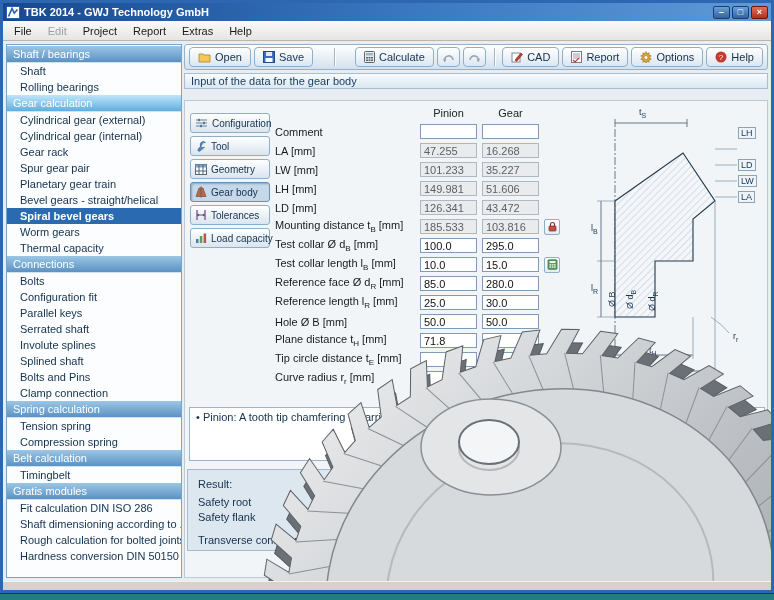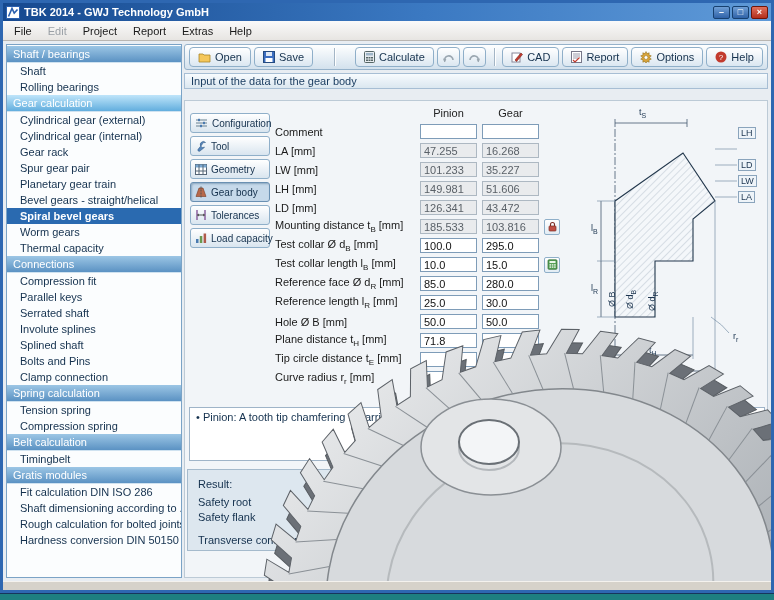--- a/index.html
+++ b/index.html
@@ -118,21 +118,22 @@
         <div class="tree-item">Cylindrical gear (external)</div>
         <div class="tree-item">Cylindrical gear (internal)</div>
         <div class="tree-item">Gear rack</div>
         <div class="tree-item">Spur gear pair</div>
         <div class="tree-item">Planetary gear train</div>
         <div class="tree-item">Bevel gears - straight/helical</div>
         <div class="tree-item selected">Spiral bevel gears</div>
         <div class="tree-item">Worm gears</div>
         <div class="tree-item">Thermal capacity</div>
         <div class="tree-header">Connections</div>
-        <div class="tree-item">Compression fit</div>
+        <div class="tree-item">Bolts</div>
+        <div class="tree-item">Configuration fit</div>
         <div class="tree-item">Parallel keys</div>
         <div class="tree-item">Serrated shaft</div>
         <div class="tree-item">Involute splines</div>
         <div class="tree-item">Splined shaft</div>
         <div class="tree-item">Bolts and Pins</div>
         <div class="tree-item">Clamp connection</div>
         <div class="tree-header">Spring calculation</div>
         <div class="tree-item">Tension spring</div>
         <div class="tree-item">Compression spring</div>
         <div class="tree-header">Belt calculation</div>

